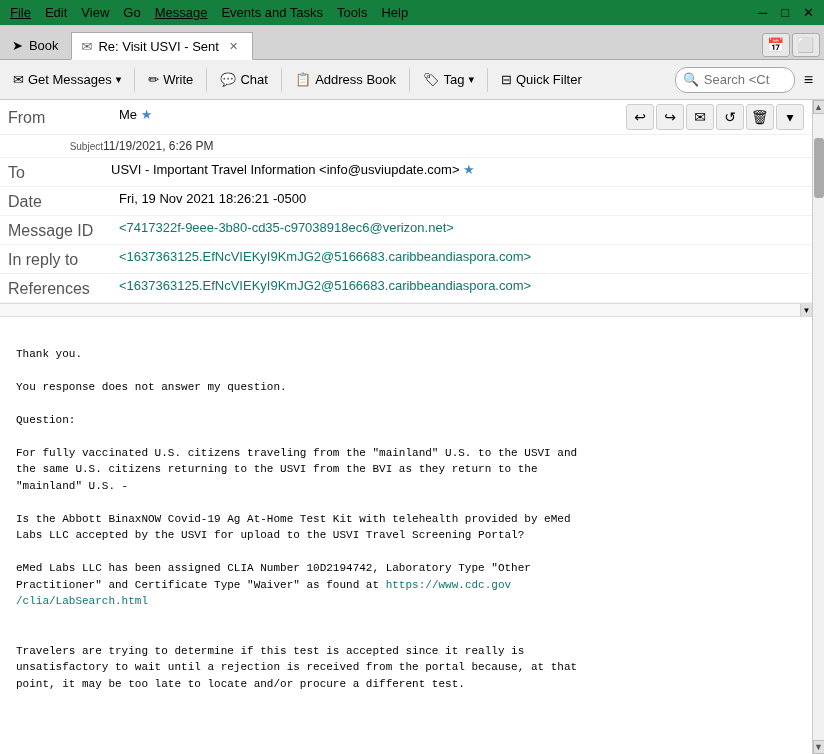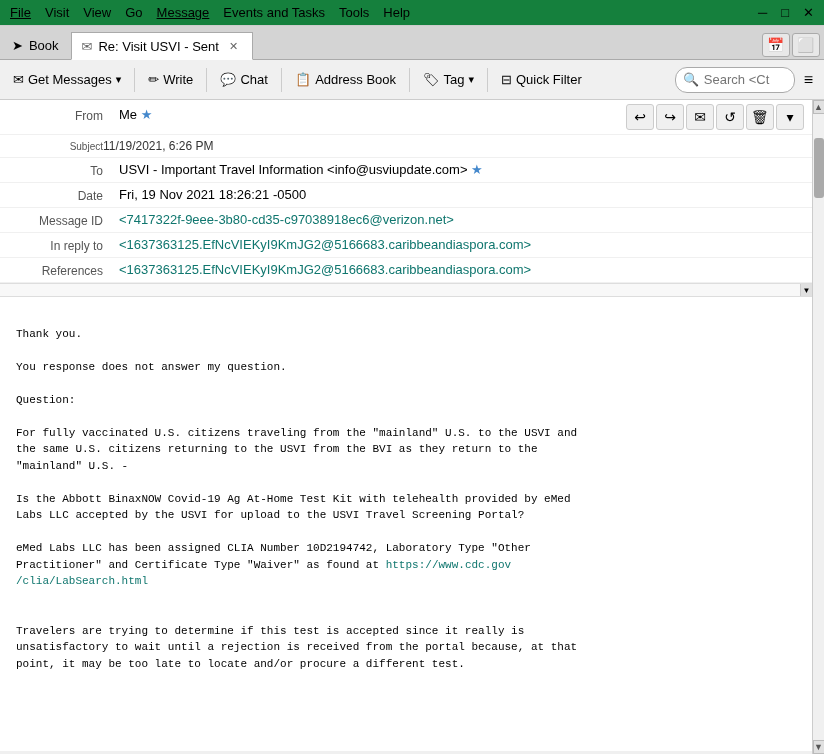--- a/index.html
+++ b/index.html
@@ -126,23 +126,23 @@
     }
     .header-row {
       display: flex;
       align-items: flex-start;
       padding: 4px 8px;
       border-bottom: 1px solid #f0f0f0;
       gap: 8px;
     }
     .header-label {
       color: #555;
-      font-size: 12px;
+      font-size: 16px;
       width: 95px;
-      text-align: right;
+      text-align: left;
       flex-shrink: 0;
       padding-top: 2px;
     }
     .header-value {
       flex: 1;
       font-size: 13px;
       color: #000;
       word-break: break-all;
     }
     .header-actions {
@@ -225,21 +225,21 @@
       color: #555;
       background: #e0e0e0;
       border: 1px solid #bbb;
     }
   </style>
 </head>
 <body>
 
 <div class="menubar">
   <span class="menubar-item underline">File</span>
-  <span class="menubar-item">Visit</span>
+  <span class="menubar-item">Edit</span>
   <span class="menubar-item">View</span>
   <span class="menubar-item">Go</span>
   <span class="menubar-item underline">Message</span>
   <span class="menubar-item">Events and Tasks</span>
   <span class="menubar-item">Tools</span>
   <span class="menubar-item">Help</span>
   <div style="flex:1"></div>
   <span style="cursor:pointer;padding:2px 6px;font-size:13px;">─</span>
   <span style="cursor:pointer;padding:2px 6px;font-size:13px;">□</span>
   <span style="cursor:pointer;padding:2px 6px;font-size:13px;">✕</span>
@@ -330,21 +330,21 @@
         </div>
       </div>
 
       <div class="subject-row">
         <span class="subject-label">Subject</span>
         <span class="subject-date">11/19/2021, 6:26 PM</span>
       </div>
 
       <div class="header-row">
         <span class="header-label">To</span>
-        <span class="header-value" style="margin-left:8px;">
+        <span class="header-value" style="">
           <span>USVI - Important Travel Information &lt;info@usviupdate.com&gt;</span>
           <span class="blue-star">★</span>
         </span>
       </div>
 
       <div class="header-row">
         <span class="header-label">Date</span>
         <span class="header-value" style="margin-left:8px;">Fri, 19 Nov 2021 18:26:21 -0500</span>
       </div>
 

